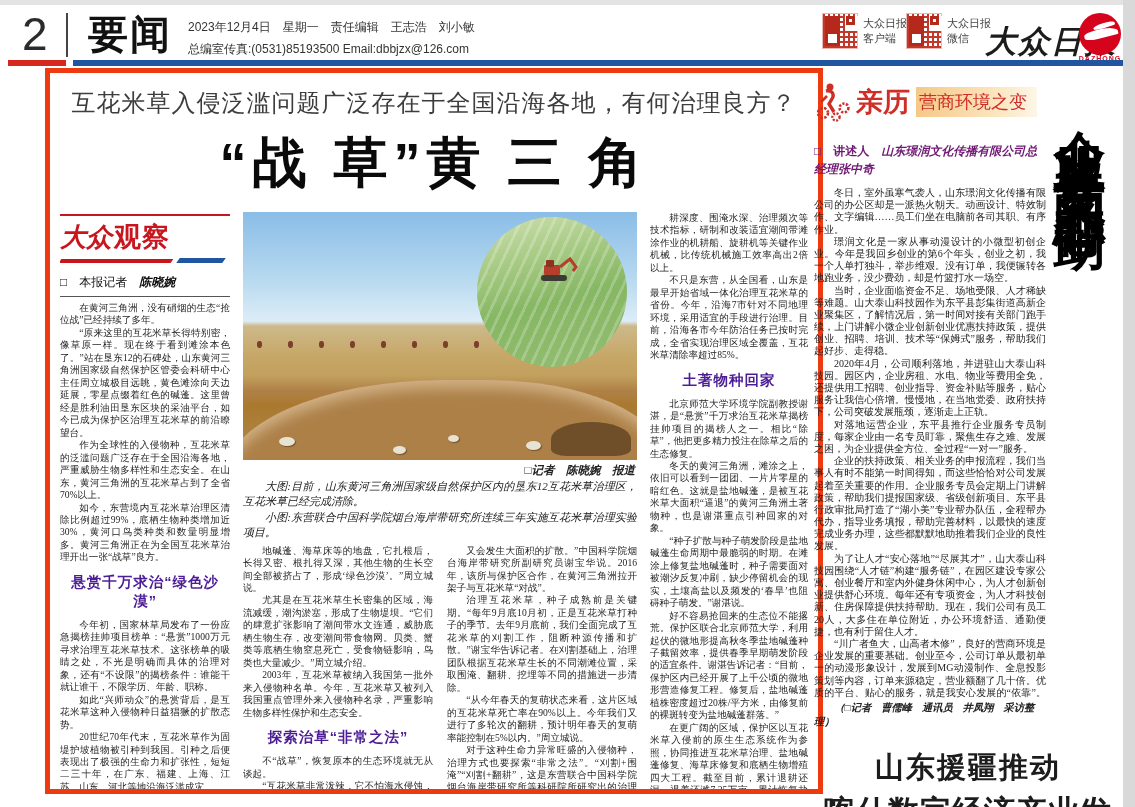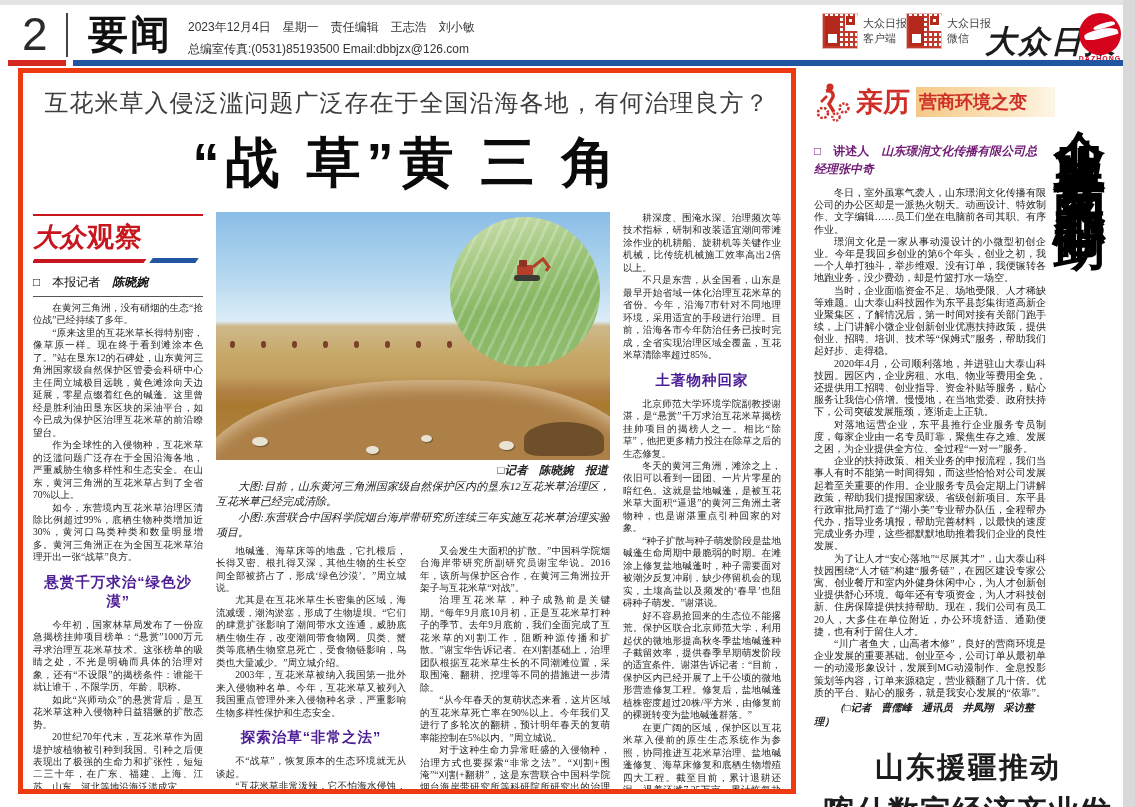--- a/index.html
+++ b/index.html
@@ -32,21 +32,21 @@
     font-family:"DejaVu Serif",serif; color:#1c1c1c; letter-spacing:2px; }
   .brandlogo { position:absolute; left:1077px; top:8px; width:46px; text-align:center; }
   .brandlogo .circ { width:42px; height:42px; border-radius:50%; background:#d6031c; position:relative; margin:0 auto; overflow:hidden; }
   .brandlogo .swoosh { position:absolute; left:5px; top:16px; width:34px; height:9px; background:#fff;
     border-radius:60% 100% 10% 60%; transform:rotate(-14deg); }
   .brandlogo .swoosh2 { position:absolute; left:14px; top:10px; width:22px; height:5px; background:#fff;
     border-radius:80% 100% 20% 80%; transform:rotate(-18deg); }
   .brandlogo .en { font-size:7px; font-weight:bold; color:#d6031c; font-family:"Liberation Sans",sans-serif; letter-spacing:1px; }
 
   
-  .redbox { position:absolute; left:18px; top:68px; width:778px; height:726px;
+  .redbox { position:absolute; left:45px; top:68px; width:778px; height:726px;
     border:5px solid #ee3a10; background:#fff; padding:8px 10px 6px; overflow:hidden; }
   .kicker { text-align:center; font-size:24px; color:#3d3d3d; letter-spacing:1px; margin-top:6px; }
   .bigtitle { text-align:center; font-size:54px; font-weight:900; color:#0a0a0a;
     font-family:Liberation Sans, sans-serif; letter-spacing:6px; margin:8px 0 12px; }
   .cols { display:flex; gap:13px; height:600px; overflow:hidden; }
   .np-col p, .capline { font-size:9.6px; line-height:1.3; text-align:justify; color:#1e1e1e; }
   .np-col p { text-indent:2em; }
   .col1 { width:170px; flex:none; overflow:hidden; }
   .colmid { width:394px; flex:none; display:flex; flex-direction:column; overflow:hidden; }
   .col4 { flex:1; overflow:hidden; }
@@ -82,21 +82,21 @@
   .photo-credit { text-align:right; font-size:11.5px; margin:3px 2px 1px; color:#222; }
   .captions { margin-bottom:4px; }
   .capline { font-style:italic; text-indent:2em; font-size:11px; line-height:1.4; color:#1a1a1a; }
   .twocols { display:flex; gap:14px; flex:1; overflow:hidden; }
   .twocols > div { flex:1; overflow:hidden; }
 
   
   .sidebar { position:absolute; left:814px; top:80px; width:308px; height:660px; }
   .tag-row { display:flex; align-items:center; gap:6px; height:44px; }
   .tag-bold { font-size:27px; font-weight:900; color:#cf2e26; font-family:"Liberation Sans",sans-serif; }
-  .tag-rest { font-size:18px; font-weight:bold; color:#cf2e26; padding:3px 28px 3px 3px;
+  .tag-rest { font-size:18px; font-weight:normal; color:#cf2e26; padding:3px 10px 3px 3px;
     background:linear-gradient(90deg,#f6c887 0%,#fbe7c3 70%,#fdf6e8 100%); }
   .narrator { margin:18px 0 9px; font-size:12px; color:#701a75; width:232px; line-height:1.5; }
   .sb-body { width:232px; height:512px; overflow:hidden; }
   .sb-body p { font-size:10px; line-height:1.22; text-align:justify; text-indent:2em; color:#222; }
   .sb-credit { width:232px; font-size:10.2px; text-indent:2em; color:#222; margin-top:2px; }
   .vtitle { position:absolute; right:14px; top:8px; writing-mode:vertical-rl; text-orientation:upright;
     font-size:52px; font-weight:900; font-family:"Liberation Serif","DejaVu Serif",serif; color:#000;
     letter-spacing:9px; height:648px; line-height:1.1; }
 
   .bottom-art { position:absolute; left:814px; top:748px; width:308px; text-align:center;

